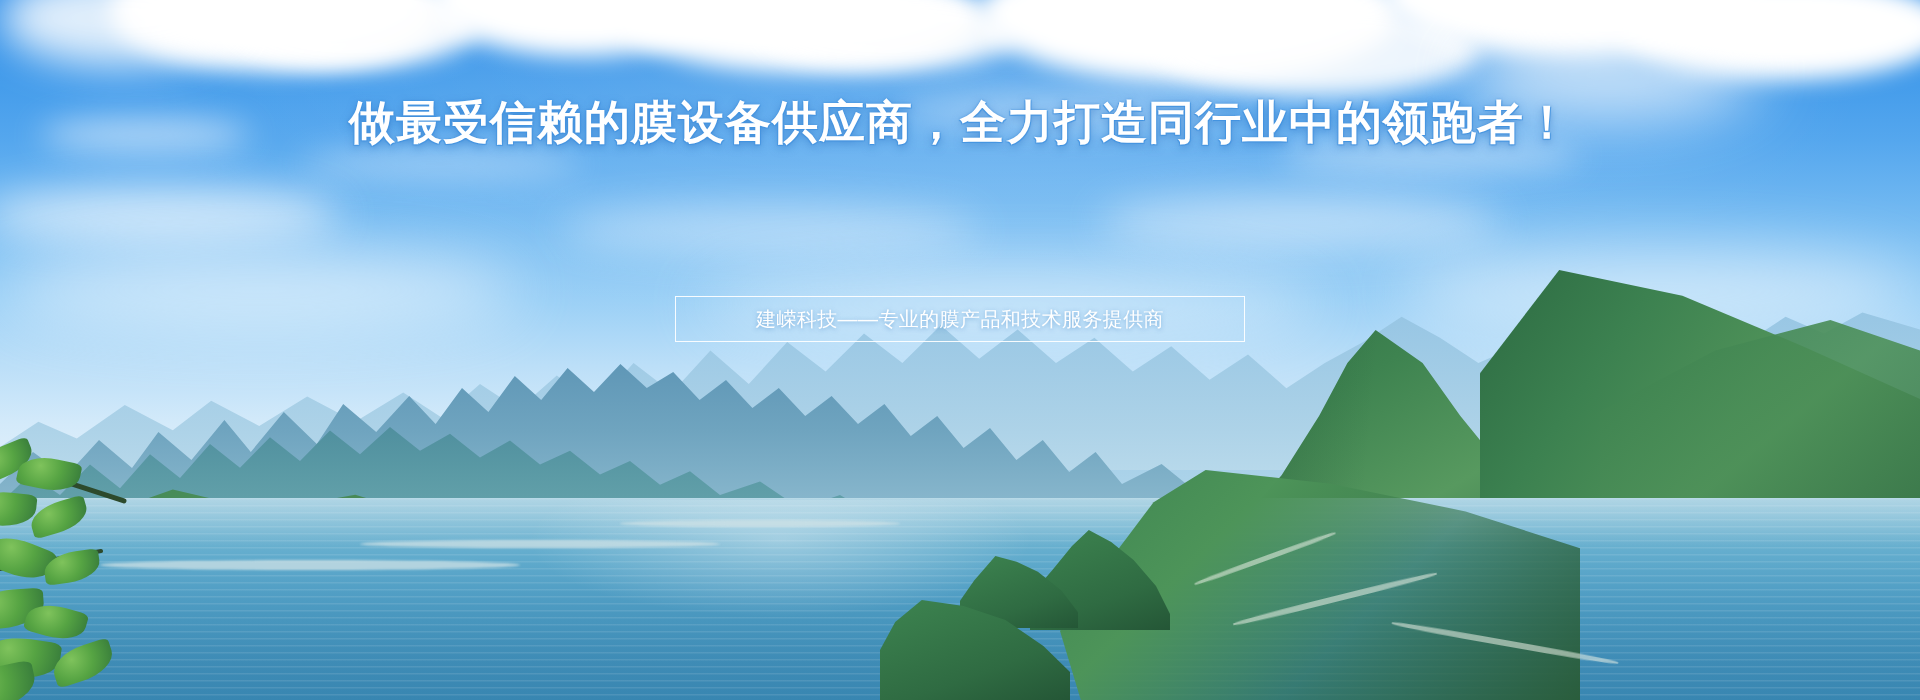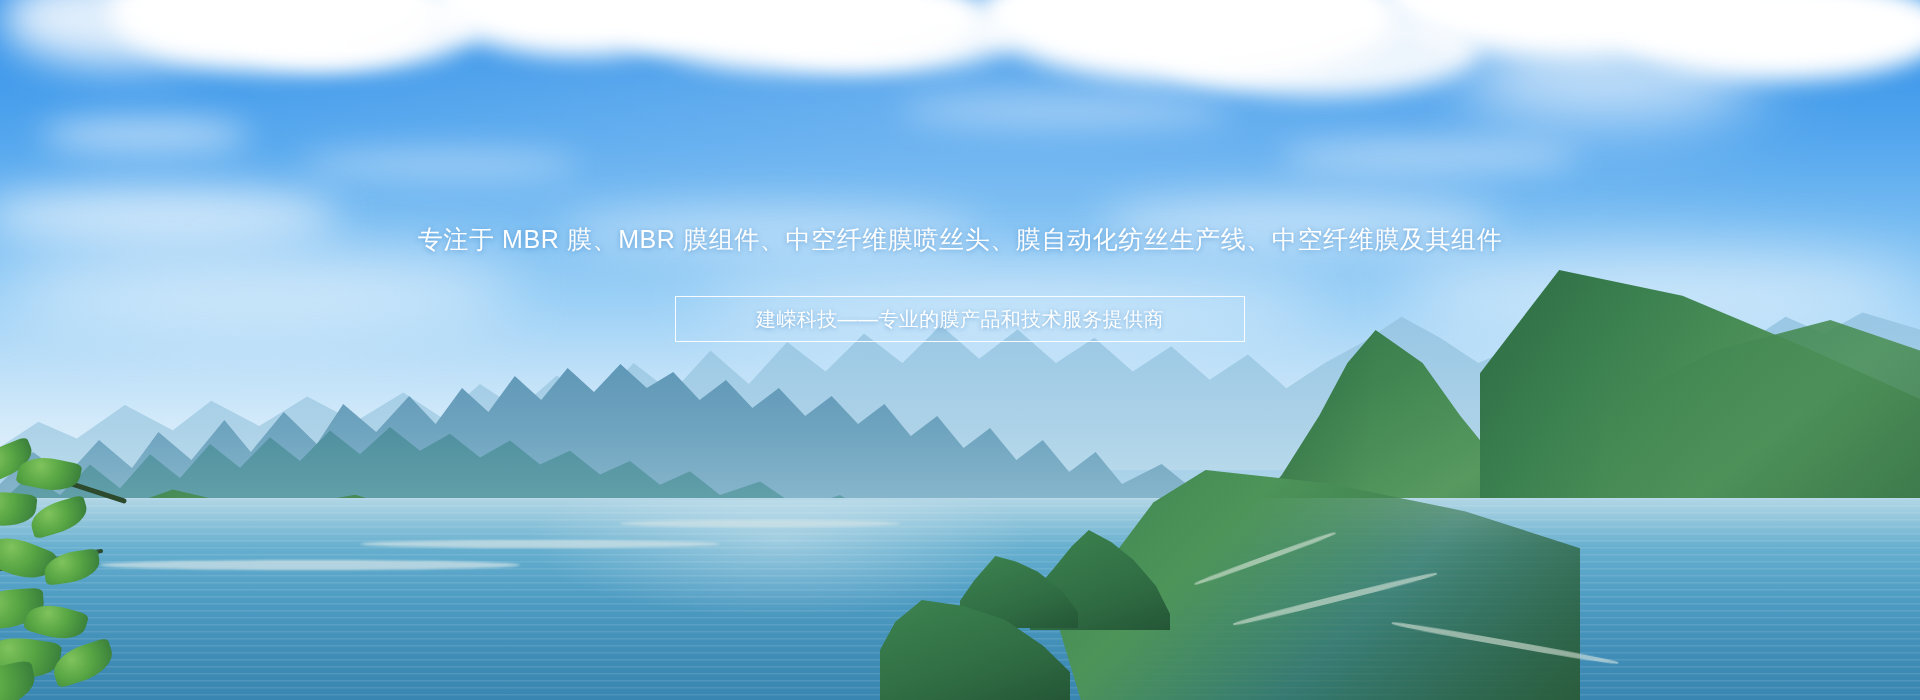--- a/index.html
+++ b/index.html
@@ -266,22 +266,22 @@
     <div class="leaf" style="left:74px;  top:112px; width:56px; height:30px; transform:rotate(-8deg);"></div>
     <div class="leaf" style="left:0px;   top:150px; width:74px; height:38px; transform:rotate(-4deg);"></div>
     <div class="leaf" style="left:56px;  top:166px; width:60px; height:32px; transform:rotate(16deg);"></div>
     <div class="leaf" style="left:10px;  top:198px; width:80px; height:40px; transform:rotate(8deg);"></div>
     <div class="leaf" style="left:82px;  top:206px; width:62px; height:34px; transform:rotate(-18deg);"></div>
     <div class="leaf" style="left:-20px; top:228px; width:86px; height:42px; transform:rotate(-12deg);"></div>
   </div>
 
   <div class="overlay">
 
-
-    <div class="subtitle">专注于 MBR 膜、MBR 膜组件、中空纤维膜喷丝头、膜自动化纺丝生产线、中空纤维膜及其组件</div>
+    <div class="headline">做最受信赖的膜设备供应商，全力打造同行业中的领跑者！</div>
+
 
     <div class="cta-wrap">
       <div class="cta-box">
         <span class="cta-text">建嵘科技——专业的膜产品和技术服务提供商</span>
       </div>
     </div>
 
   </div>
 </div>
 

